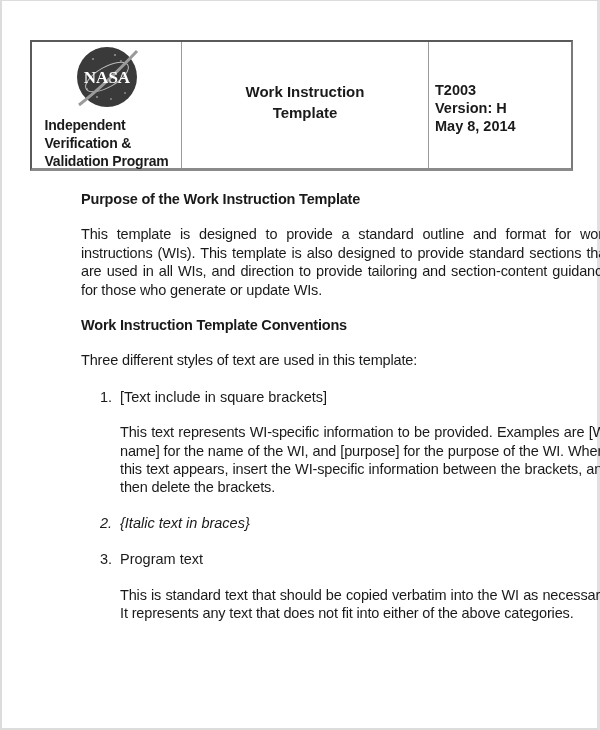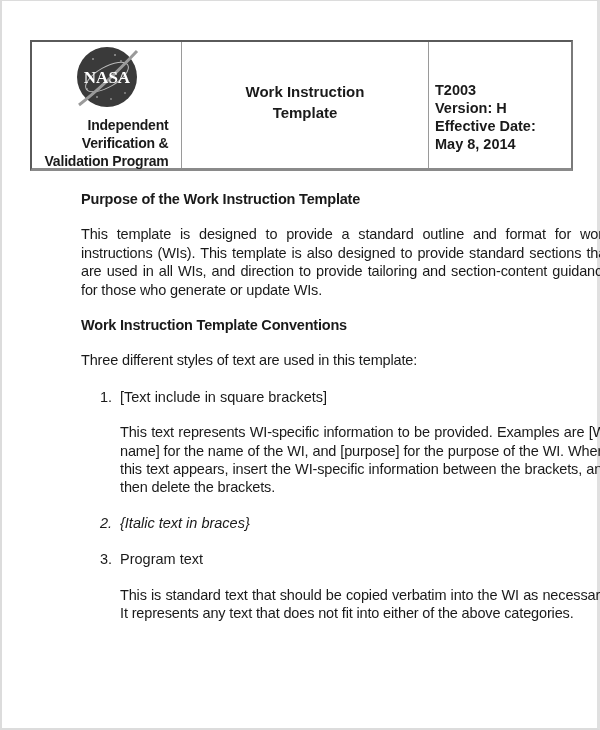--- a/index.html
+++ b/index.html
@@ -17,21 +17,21 @@
     }
     .cell { height: 100%; }
     .cell-logo {
       width: 150px; border-right: 1px solid #9a9a9a;
       display: flex; flex-direction: column; align-items: center;
     }
     .nasa-logo {
       margin-top: 3px; width: 64px; height: 64px; position: relative;
     }
     .org-name {
-      margin-top: 7px; font-size: 14px; font-weight: bold; text-align: right; line-height: 18px;
+      margin-top: 7px; font-size: 14px; font-weight: bold; text-align: left; line-height: 18px;
       letter-spacing: -0.2px;
     }
     .cell-title {
       width: 247px; border-right: 1px solid #9a9a9a;
       display: flex; align-items: center; justify-content: center;
     }
     .doc-title {
       font-size: 15px; font-weight: bold; text-align: center; line-height: 21px;
       width: 160px; margin-top: -6px;
     }
@@ -76,21 +76,20 @@
       <div>Verification &amp;</div>
       <div>Validation Program</div>
     </div>
   </div>
   <div class="cell cell-title">
     <div class="doc-title">Work Instruction Template</div>
   </div>
   <div class="cell cell-meta">
     <div class="meta-line">T2003</div>
     <div class="meta-line">Version: H</div>
-    <div class="meta-line">Effective Date:</div>
     <div class="meta-line">May 8, 2014</div>
   </div>
 </div>
 
 <div class="content">
   <div class="h">Purpose of the Work Instruction Template</div>
   <div class="p" style="margin-top:17px;">This template is designed to provide a standard outline and format for work instructions (WIs).  This template is also designed to provide standard sections that are used in all WIs, and direction to provide tailoring and section-content guidance for those who generate or update WIs.</div>
 
   <div class="h" style="margin-top:17px;">Work Instruction Template Conventions</div>
   <div class="p" style="margin-top:17px;">Three different styles of text are used in this template:</div>

